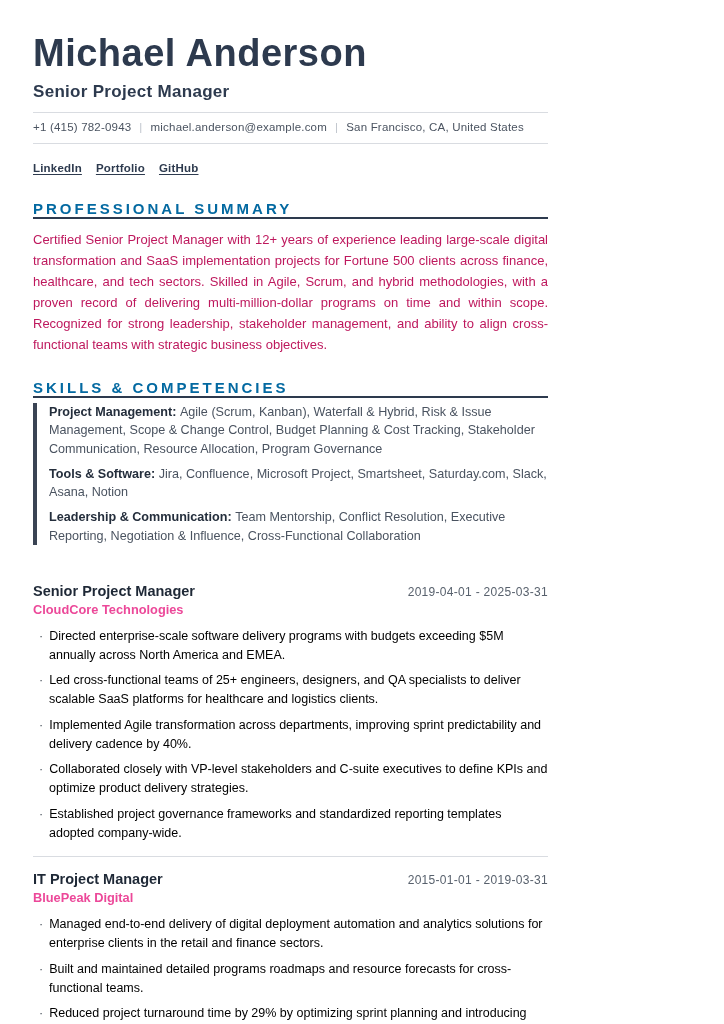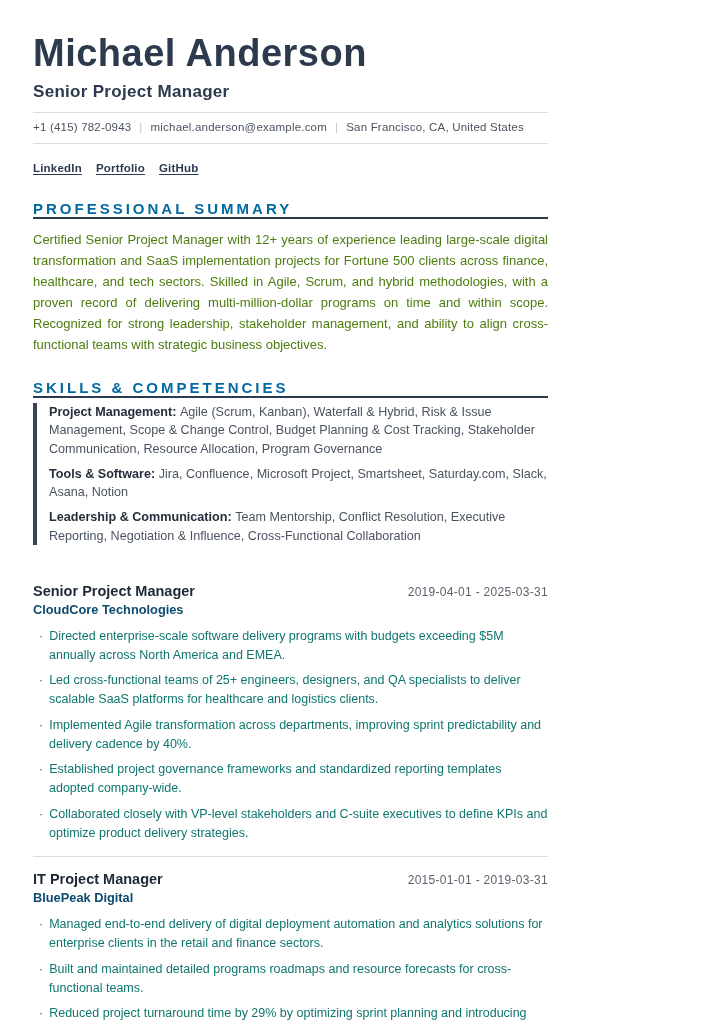--- a/index.html
+++ b/index.html
@@ -67,21 +67,21 @@
     font-size: 15px;
     font-weight: 800;
     letter-spacing: 3px;
     color: #0369a1;
     border-bottom: 2px solid #2d3a4e;
   }
   .summary-text {
     margin: 10px 0 0 0;
     font-size: 13px;
     line-height: 1.62;
-    color: #4d7c0f;
+    color: #be185d;
     text-align: justify;
   }
   
   .skills-block {
     margin-top: 5px;
     border-left: 4px solid #3a4454;
     padding-left: 12px;
   }
   .skill-line {
     margin: 0 0 7px 0;
@@ -115,31 +115,31 @@
     font-size: 12px;
     color: #58616d;
     letter-spacing: 0.3px;
     white-space: nowrap;
     margin-left: 40px;
   }
   .job-company {
     margin: 3px 0 0 0;
     font-size: 12.8px;
     font-weight: 700;
-    color: #0c4a6e;
+    color: #ec4899;
   }
   .bullets {
     list-style: none;
     margin: 10px 0 0 0;
     padding: 0 0 0 6px;
   }
   .bullets li {
     font-size: 12.5px;
     line-height: 1.5;
-    color: #0f766e;
+    color: #000000;
     margin-bottom: 7px;
     padding-left: 10px;
     text-indent: -10px;
   }
   .bullets li::before {
     content: "\00B7";
     margin-right: 6px;
     color: #454e59;
   }
 </style>
@@ -182,22 +182,22 @@
         <article class="job">
           <div class="job-head">
             <h4 class="job-role">Senior Project Manager</h4>
             <span class="job-dates">2019-04-01 - 2025-03-31</span>
           </div>
           <p class="job-company">CloudCore Technologies</p>
           <ul class="bullets">
             <li>Directed enterprise-scale software delivery programs with budgets exceeding $5M annually across North America and EMEA.</li>
             <li>Led cross-functional teams of 25+ engineers, designers, and QA specialists to deliver scalable SaaS platforms for healthcare and logistics clients.</li>
             <li>Implemented Agile transformation across departments, improving sprint predictability and delivery cadence by 40%.</li>
+            <li>Collaborated closely with VP-level stakeholders and C-suite executives to define KPIs and optimize product delivery strategies.</li>
             <li>Established project governance frameworks and standardized reporting templates adopted company-wide.</li>
-            <li>Collaborated closely with VP-level stakeholders and C-suite executives to define KPIs and optimize product delivery strategies.</li>
           </ul>
         </article>
         <article class="job">
           <div class="job-head">
             <h4 class="job-role">IT Project Manager</h4>
             <span class="job-dates">2015-01-01 - 2019-03-31</span>
           </div>
           <p class="job-company">BluePeak Digital</p>
           <ul class="bullets">
             <li>Managed end-to-end delivery of digital deployment automation and analytics solutions for enterprise clients in the retail and finance sectors.</li>

